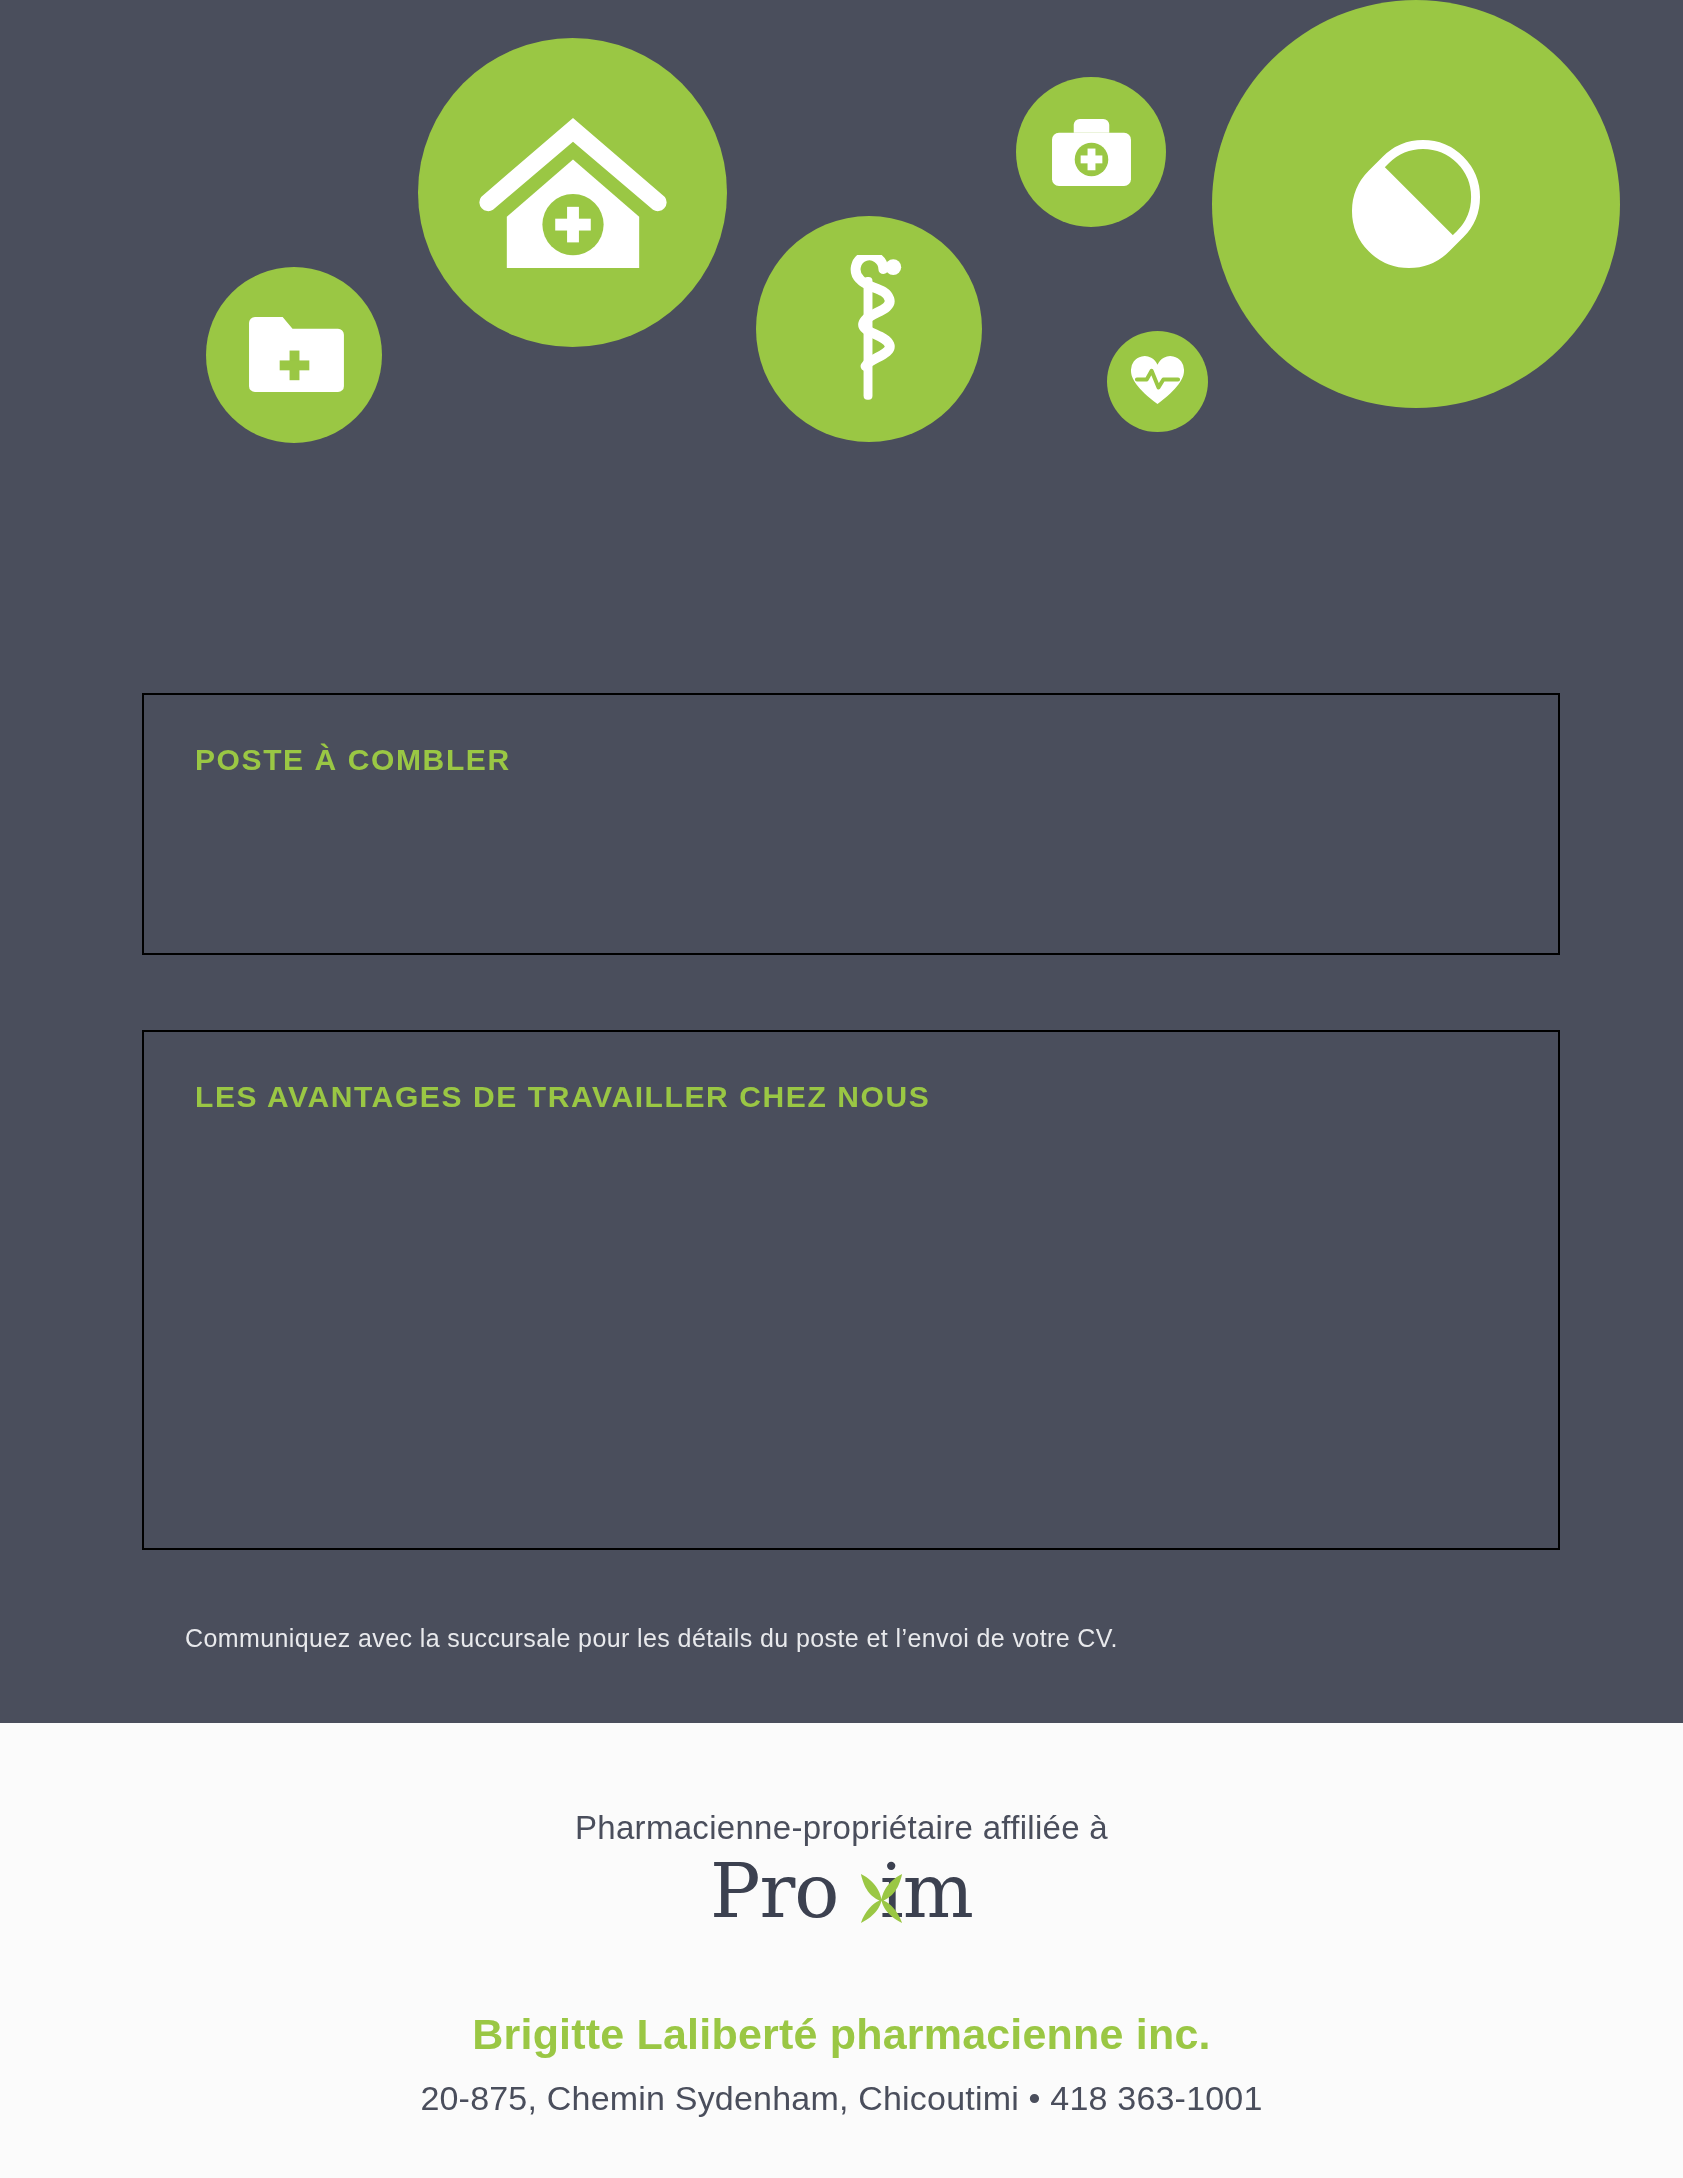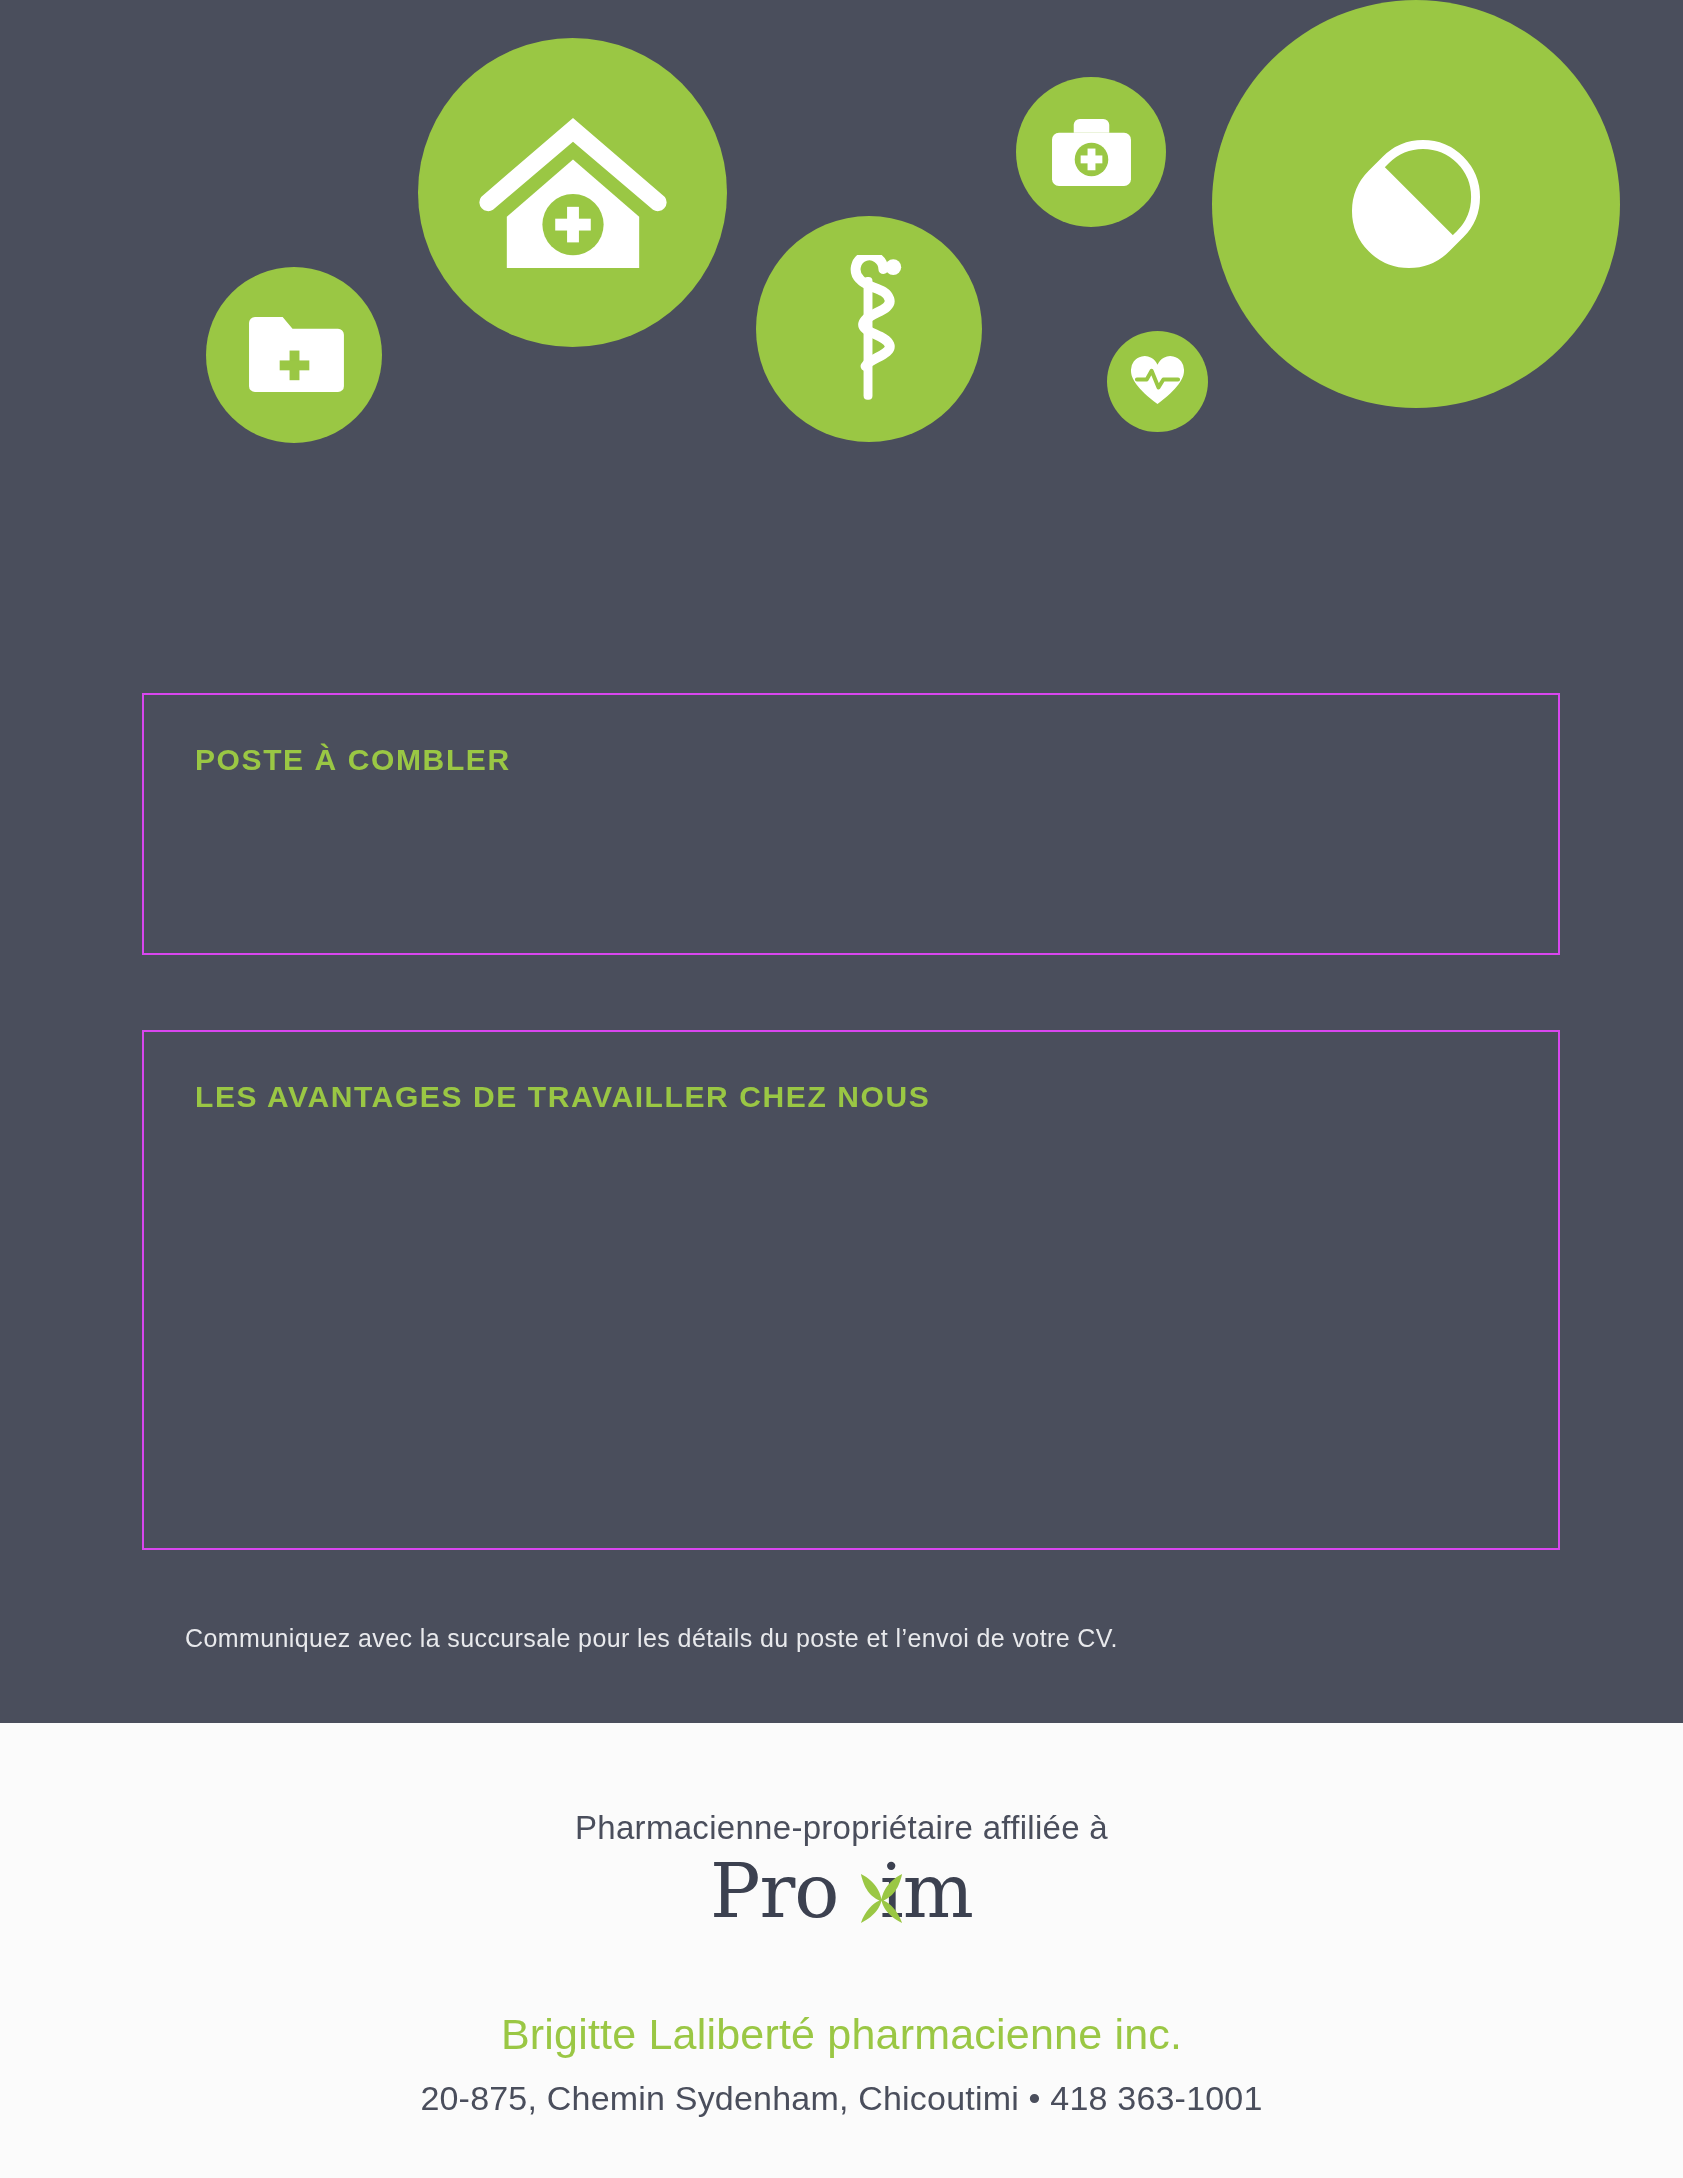--- a/index.html
+++ b/index.html
@@ -58,21 +58,21 @@
     font-weight: 300;
     font-size: 107px;
     letter-spacing: 4px;
     color: #ffffff;
     white-space: nowrap;
   }
 
   
   .field-box {
     position: absolute;
-    border: 2px solid #d946ef;
+    border: 2px solid #000000;
     box-sizing: border-box;
   }
   .field-box .field-label {
     position: absolute;
     left: 51px;
     top: 48px;
     font-family: "Liberation Sans", sans-serif;
     font-weight: bold;
     font-size: 30px;
     letter-spacing: 1.6px;
@@ -135,21 +135,21 @@
     top: 10px;
     width: 53px;
     height: 59px;
   }
   .pharmacy-name {
     position: absolute;
     width: 1683px;
     top: 287px;
     text-align: center;
     font-family: "Liberation Sans", sans-serif;
-    font-weight: normal;
+    font-weight: bold;
     font-size: 43px;
     color: #9ac744;
     letter-spacing: 0.2px;
   }
   .pharmacy-address {
     position: absolute;
     width: 1683px;
     top: 356px;
     text-align: center;
     font-family: "Liberation Sans", sans-serif;

